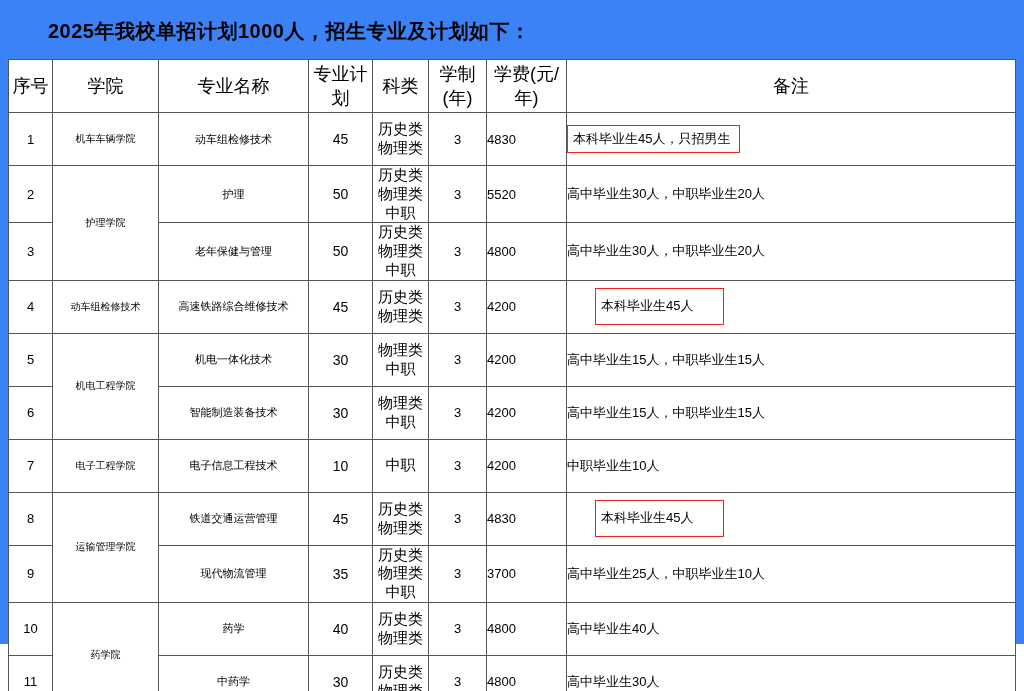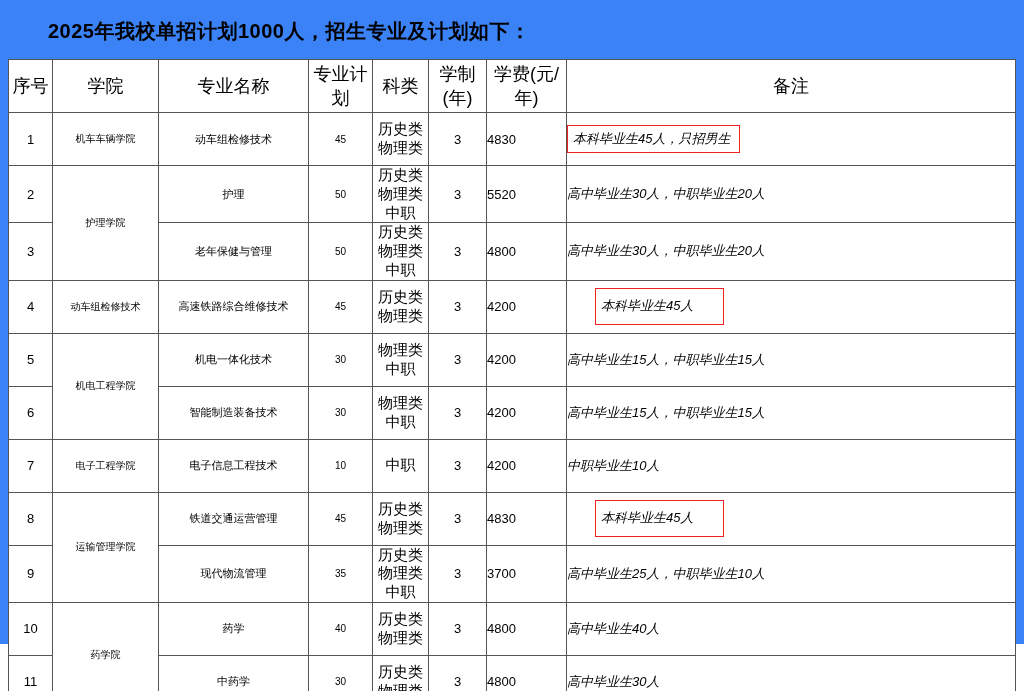--- a/index.html
+++ b/index.html
@@ -43,25 +43,25 @@
   }
   .hdr td {
     text-align: center;
     font-size: 18px;
     height: 52px;
     font-weight: normal;
   }
   .c-idx   { width: 44px;  text-align: center; font-size: 13px; }
   .c-col   { width: 106px; text-align: center; font-size: 10px; }
   .c-maj   { width: 150px; text-align: center;   padding-left: 8px; font-size: 11px; }
-  .c-num   { width: 64px;  text-align: center; font-size: 10px; }
+  .c-num   { width: 64px;  text-align: center; font-size: 14px; }
   .c-kind  { width: 56px;  text-align: center; font-size: 15px; line-height: 1.25; }
   .c-year  { width: 58px;  text-align: center; font-size: 13px; }
   .c-fee   { width: 80px;  font-size: 13px; }
-  .c-note  { text-align: left; padding-left: 8px; font-size: 13px; font-style: italic; }
+  .c-note  { text-align: left; padding-left: 8px; font-size: 13px; }
 
   tr.data-row td { height: 52px; }
 
   .kind-lines span { display: block; }
 
   .note-box {
     display: inline-block;
     border: 1px solid #ee2222;
     padding: 5px 9px 6px 5px;
     line-height: 1.2;

